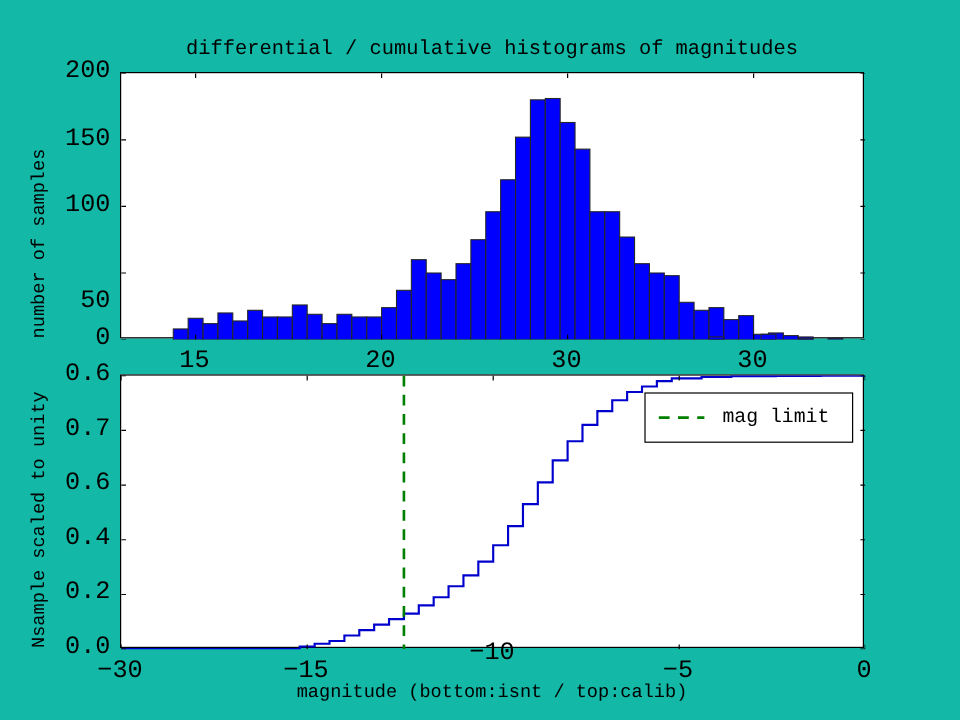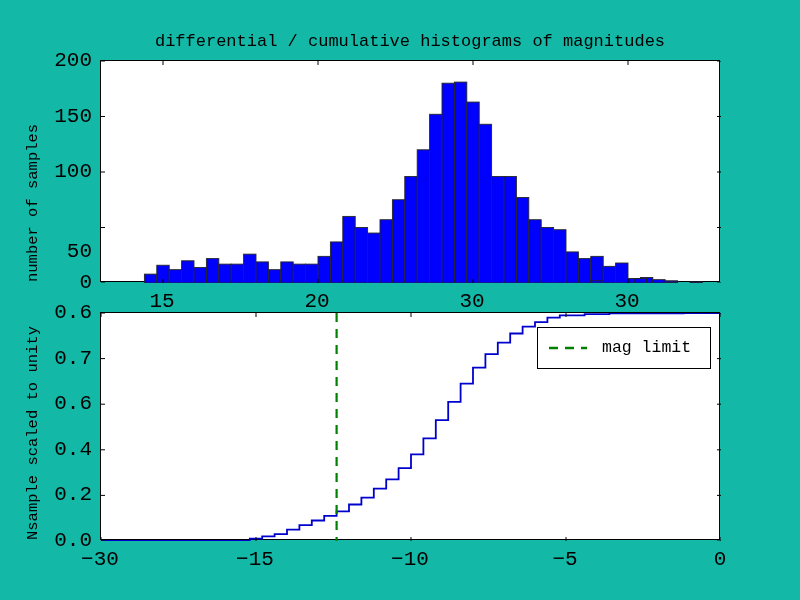--- a/index.html
+++ b/index.html
@@ -224,27 +224,28 @@
       <div class="tick-label ytick-label" style="left: 34px; width: 58px; top: 540px;">0.0</div>
       <div class="tick-label ytick-label" style="left: 34px; width: 58px; top: 494.4px;">0.2</div>
       <div class="tick-label ytick-label" style="left: 34px; width: 58px; top: 448.8px;">0.4</div>
       <div class="tick-label ytick-label" style="left: 34px; width: 58px; top: 403.2px;">0.6</div>
       <div class="tick-label ytick-label" style="left: 34px; width: 58px; top: 357.6px;">0.7</div>
       <div class="tick-label ytick-label" style="left: 34px; width: 58px; top: 312px;">0.6</div>
     </div>
   <div id="bot-xticks">
       <div class="tick-label xtick-label" style="left: 100px; top: 549px;">−30</div>
       <div class="tick-label xtick-label" style="left: 255px; top: 549px;">−15</div>
-      <div class="tick-label xtick-label" style="left: 410px; top: 549px;">−10</div>
+      <div class="tick-label xtick-label" style="left: 410px; top: 534px;">−10</div>
       <div class="tick-label xtick-label" style="left: 565px; top: 549px;">−5</div>
       <div class="tick-label xtick-label" style="left: 720px; top: 549px;">0</div>
     </div>
 
   <div class="axis-title ylabel" style="left:26px; top:540px;">Nsample scaled to unity</div>
 
+  <div class="axis-title" style="left:410px; top:570px; transform:translateX(-50%);">magnitude (bottom:isnt / top:calib)</div>
 
   <div class="legend-box" style="left:537px; top:327px; width:174px; height:42px;">
     <svg class="legend-swatch" viewBox="0 0 40 14">
       <line x1="1" y1="7" x2="39" y2="7" stroke="#008000" stroke-width="2.4" stroke-dasharray="9 7"></line>
     </svg>
     <span class="legend-text">mag limit</span>
   </div>
 
 </div>
 

